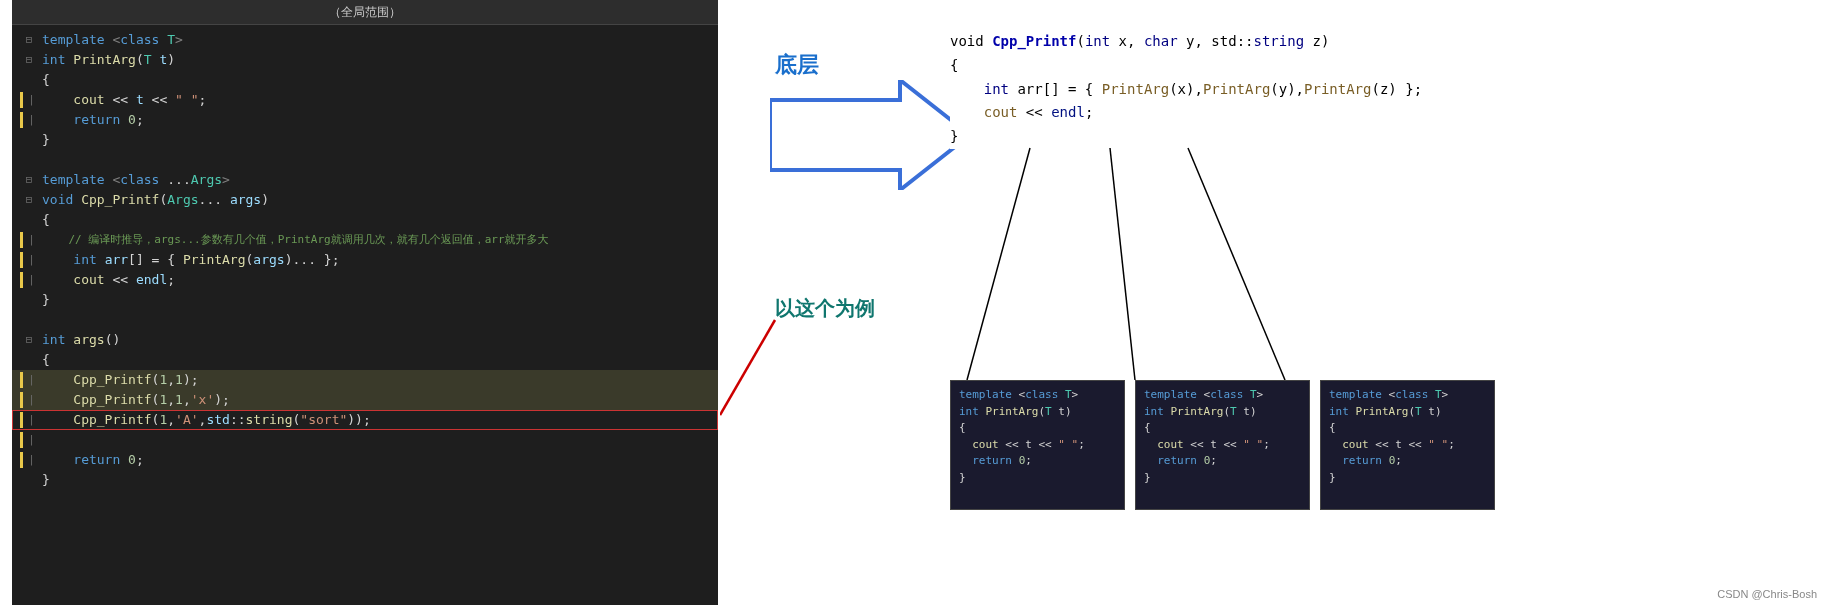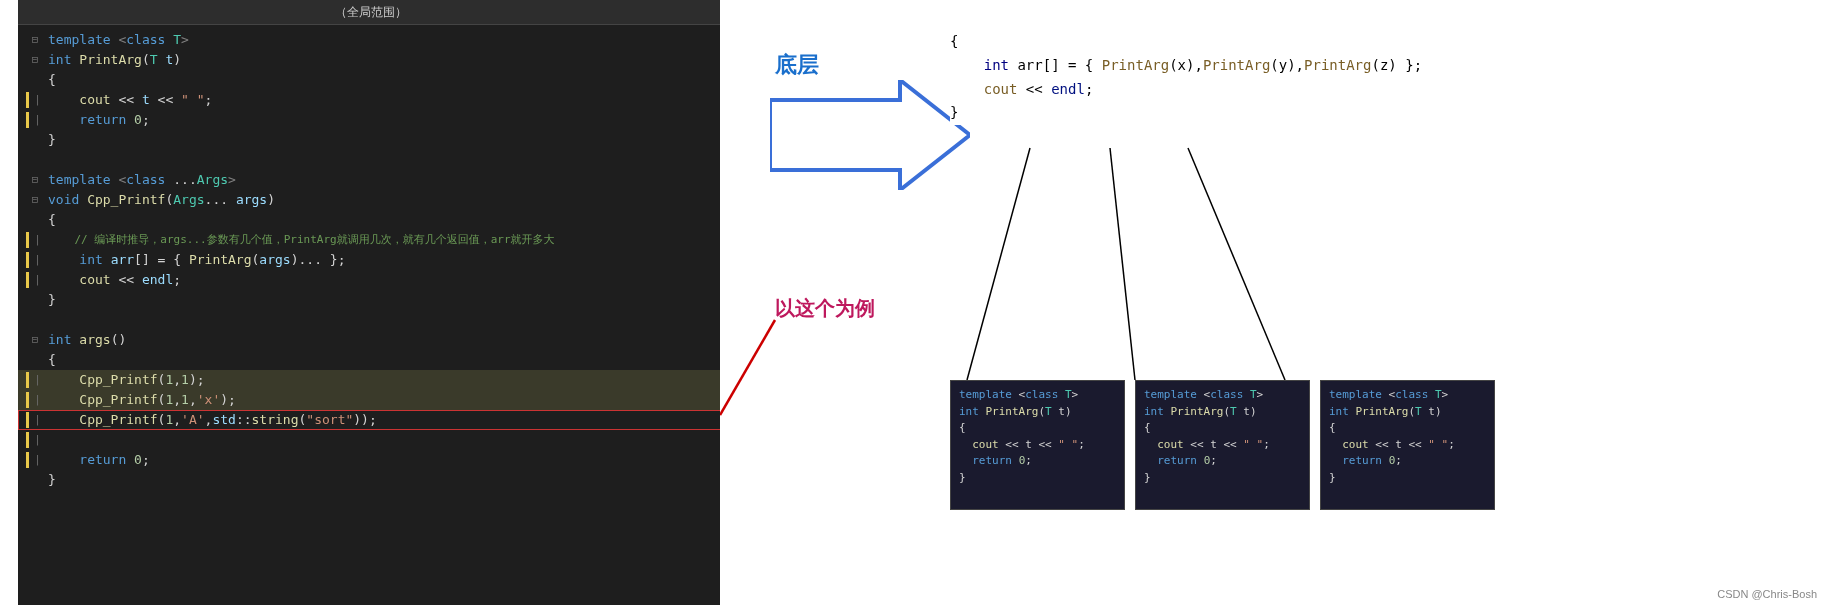--- a/index.html
+++ b/index.html
@@ -8,21 +8,21 @@
       height: 605px;
       background: #ffffff;
       font-family: 'Consolas', 'Monaco', monospace;
       overflow: hidden;
       position: relative;
     }
 
     
     .code-editor {
       position: absolute;
-      left: 18px;
+      left: 12px;
       top: 0;
       width: 706px;
       height: 605px;
       background: #1e1e1e;
       color: #d4d4d4;
       font-size: 13px;
       line-height: 1.5;
     }
 
     .editor-title-bar {
@@ -112,21 +112,21 @@
       font-size: 22px;
       font-weight: bold;
       font-family: 'SimHei', 'Microsoft YaHei', sans-serif;
     }
 
     
     .example-label {
       position: absolute;
       left: 55px;
       top: 295px;
-      color: #be185d;
+      color: #0f766e;
       font-size: 20px;
       font-weight: bold;
       font-family: 'SimHei', 'Microsoft YaHei', sans-serif;
     }
 
     
     .main-code-box {
       position: absolute;
       left: 230px;
       top: 30px;
@@ -323,20 +323,23 @@
 
   <div class="arrow-container">
     <svg width="200" height="110">
       <polygon points="0,20 130,20 130,0 200,55 130,110 130,90 0,90" fill="white" stroke="#3a6fd8" stroke-width="4"></polygon>
     </svg>
   </div>
 
   <div class="example-label">以这个为例</div>
 
   <div class="main-code-box">
+    <div>
+      <span style="color:#000">void </span><span style="color:#0000aa;font-weight:bold">Cpp_Printf</span><span style="color:#000">(</span><span style="color:#000080">int</span><span style="color:#000"> x, </span><span style="color:#000080">char</span><span style="color:#000"> y, std::</span><span style="color:#000080">string</span><span style="color:#000"> z)</span>
+    </div>
     <div>{</div>
     <div>
       <span style="color:#000">&nbsp;&nbsp;&nbsp;&nbsp;</span><span style="color:#000080">int</span><span style="color:#000"> arr[] = { </span><span style="color:#795e26">PrintArg</span><span style="color:#000">(x),</span><span style="color:#795e26">PrintArg</span><span style="color:#000">(y),</span><span style="color:#795e26">PrintArg</span><span style="color:#000">(z) };</span>
     </div>
     <div>
       <span style="color:#000">&nbsp;&nbsp;&nbsp;&nbsp;</span><span style="color:#795e26">cout</span><span style="color:#000"> &lt;&lt; </span><span style="color:#001080">endl</span><span style="color:#000">;</span>
     </div>
     <div>}</div>
   </div>
 

